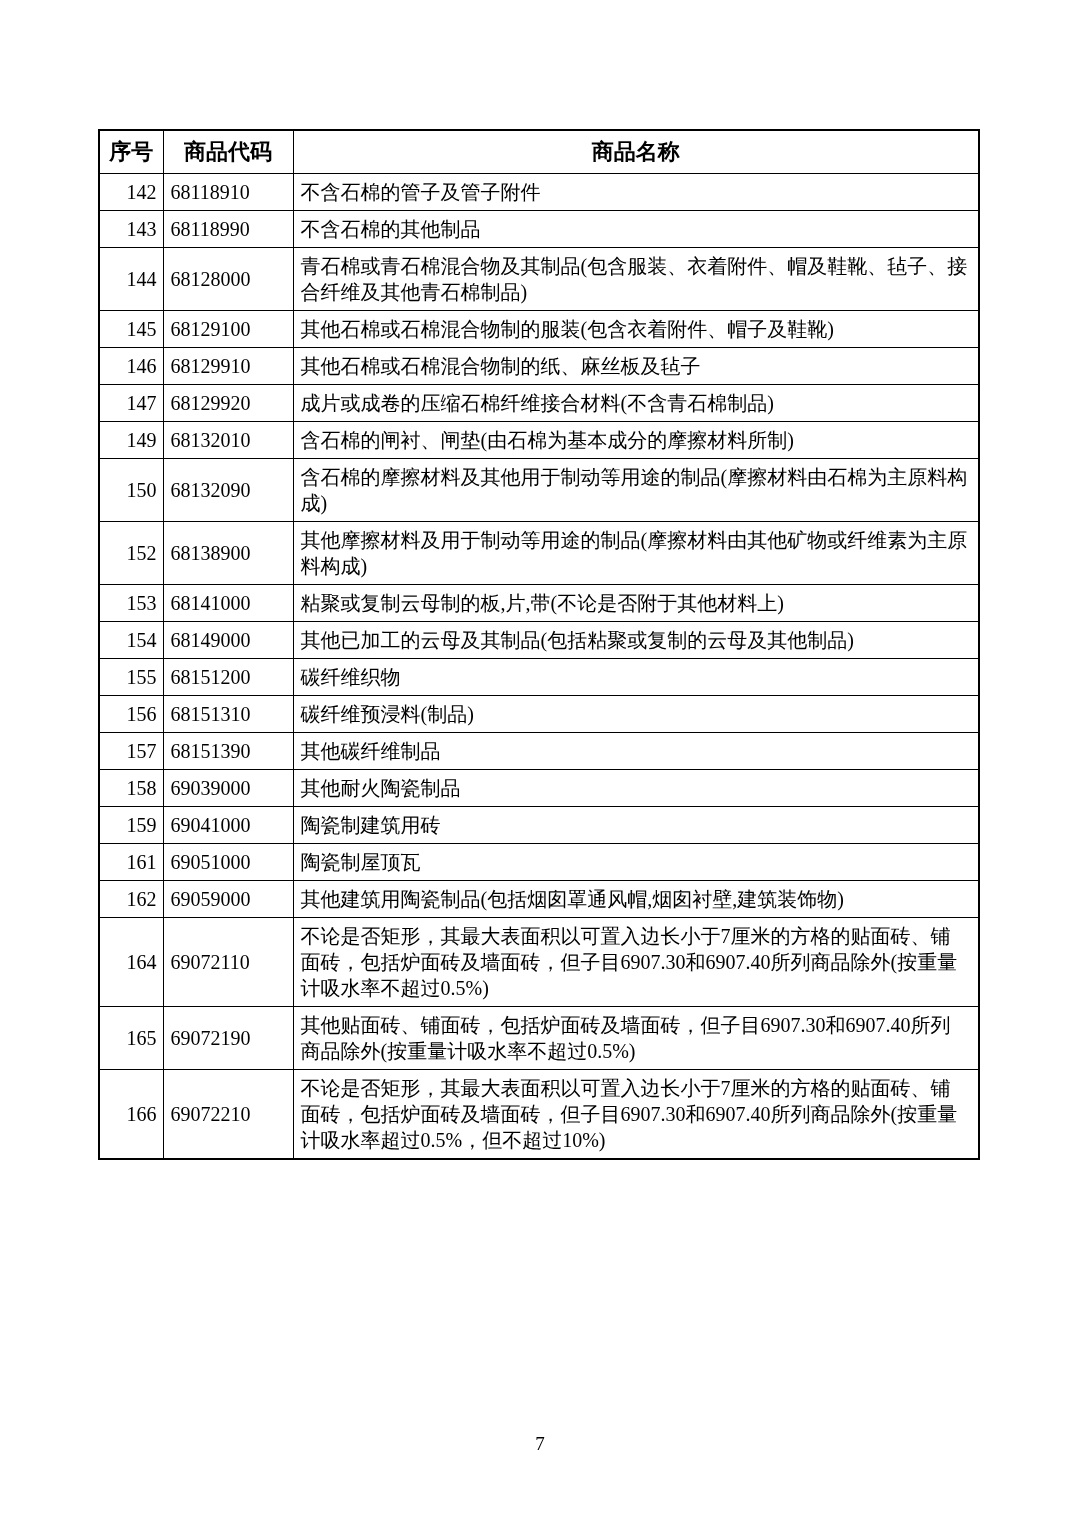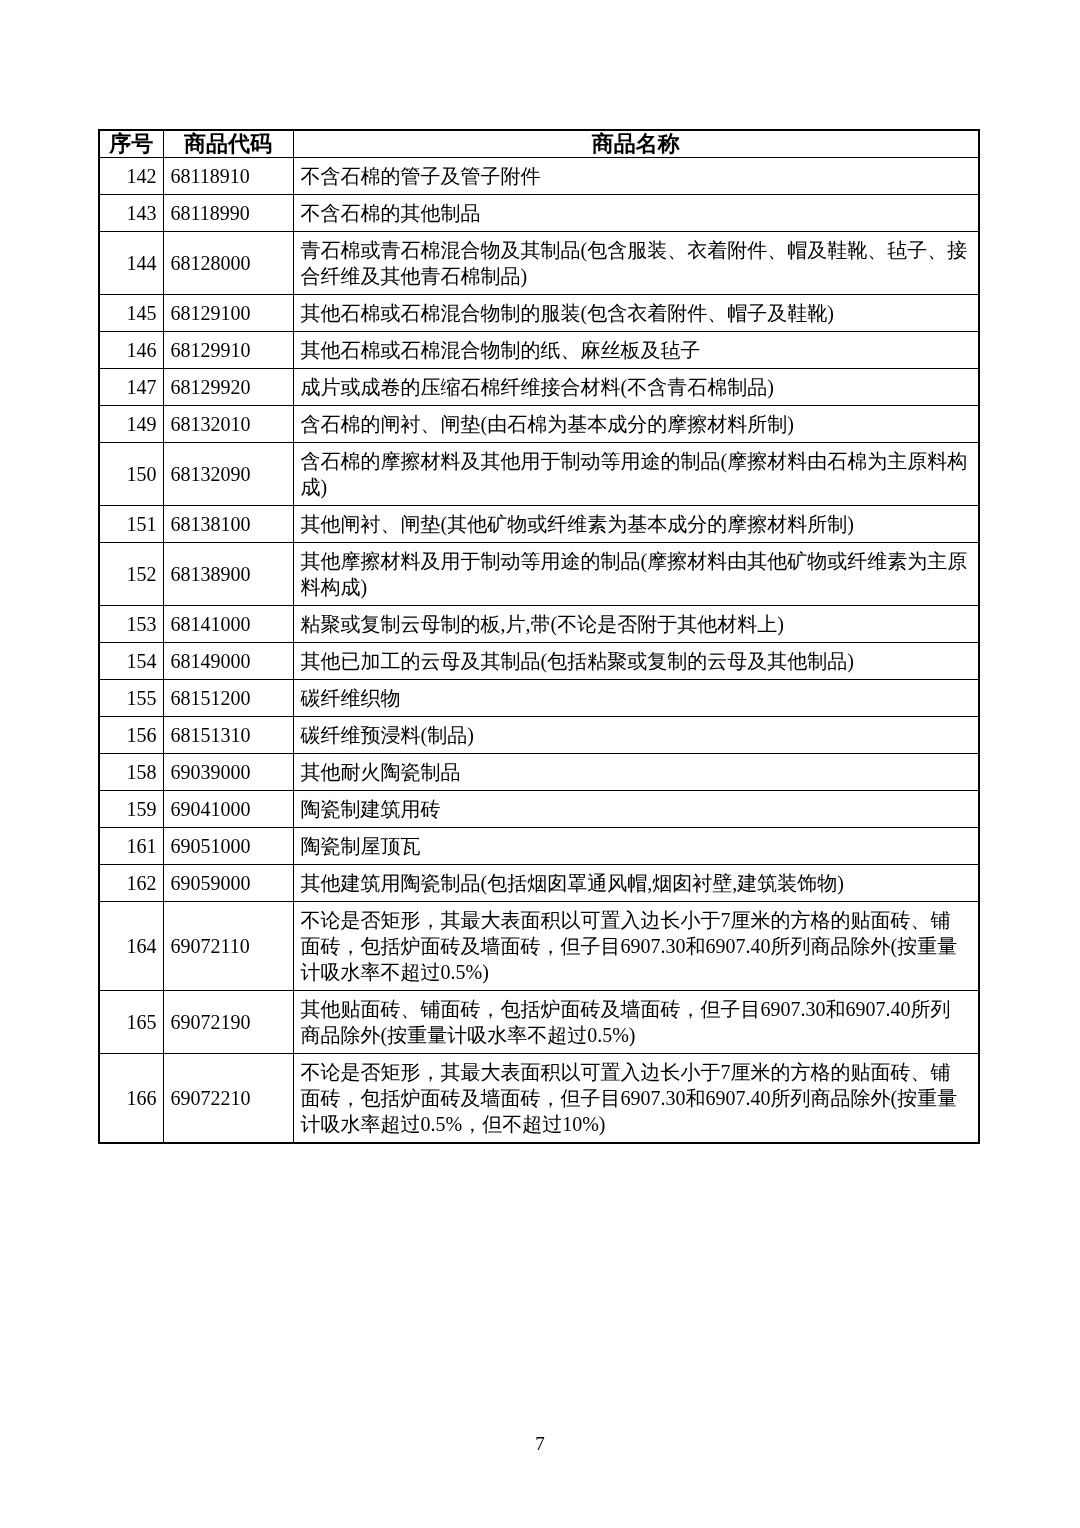--- a/index.html
+++ b/index.html
@@ -29,21 +29,21 @@
   .commodity-table td {
     border: 1px solid #000000;
     vertical-align: middle;
     word-break: break-all;
   }
   .commodity-table th {
     font-weight: bold;
     font-size: 22px;
     line-height: 26px;
     text-align: center;
-    padding: 0 4px;
+    padding: 8px 4px;
   }
   .commodity-table td {
     font-size: 20px;
     line-height: 26px;
     padding: 5px 6px;
   }
   td.col-no {
     text-align: right;
   }
   td.col-code {
@@ -128,25 +128,20 @@
     <td class="col-code">68132010</td>
     <td class="col-name">含石棉的闸衬、闸垫(由石棉为基本成分的摩擦材料所制)</td>
   </tr>
 
   <tr>
     <td class="col-no">150</td>
     <td class="col-code">68132090</td>
     <td class="col-name">含石棉的摩擦材料及其他用于制动等用途的制品(摩擦材料由石棉为主原料构成)</td>
   </tr>
 
-  <tr>
-    <td class="col-no">151</td>
-    <td class="col-code">68138100</td>
-    <td class="col-name">其他闸衬、闸垫(其他矿物或纤维素为基本成分的摩擦材料所制)</td>
-  </tr>
 
   <tr>
     <td class="col-no">152</td>
     <td class="col-code">68138900</td>
     <td class="col-name">其他摩擦材料及用于制动等用途的制品(摩擦材料由其他矿物或纤维素为主原料构成)</td>
   </tr>
 
   <tr>
     <td class="col-no">153</td>
     <td class="col-code">68141000</td>
@@ -164,20 +159,25 @@
     <td class="col-code">68151200</td>
     <td class="col-name">碳纤维织物</td>
   </tr>
 
   <tr>
     <td class="col-no">156</td>
     <td class="col-code">68151310</td>
     <td class="col-name">碳纤维预浸料(制品)</td>
   </tr>
 
+  <tr>
+    <td class="col-no">157</td>
+    <td class="col-code">68151390</td>
+    <td class="col-name">其他碳纤维制品</td>
+  </tr>
 
   <tr>
     <td class="col-no">158</td>
     <td class="col-code">69039000</td>
     <td class="col-name">其他耐火陶瓷制品</td>
   </tr>
 
   <tr>
     <td class="col-no">159</td>
     <td class="col-code">69041000</td>

